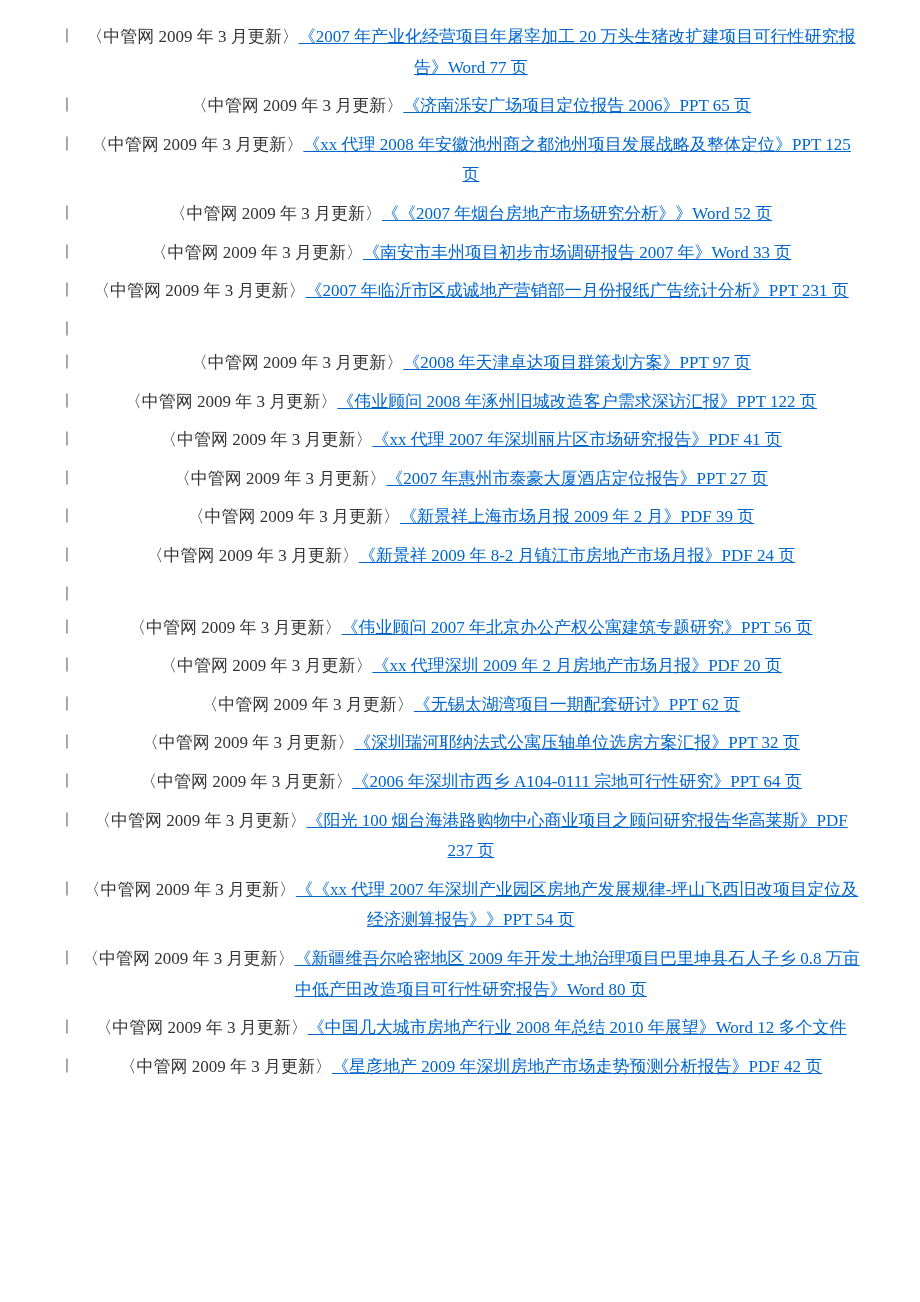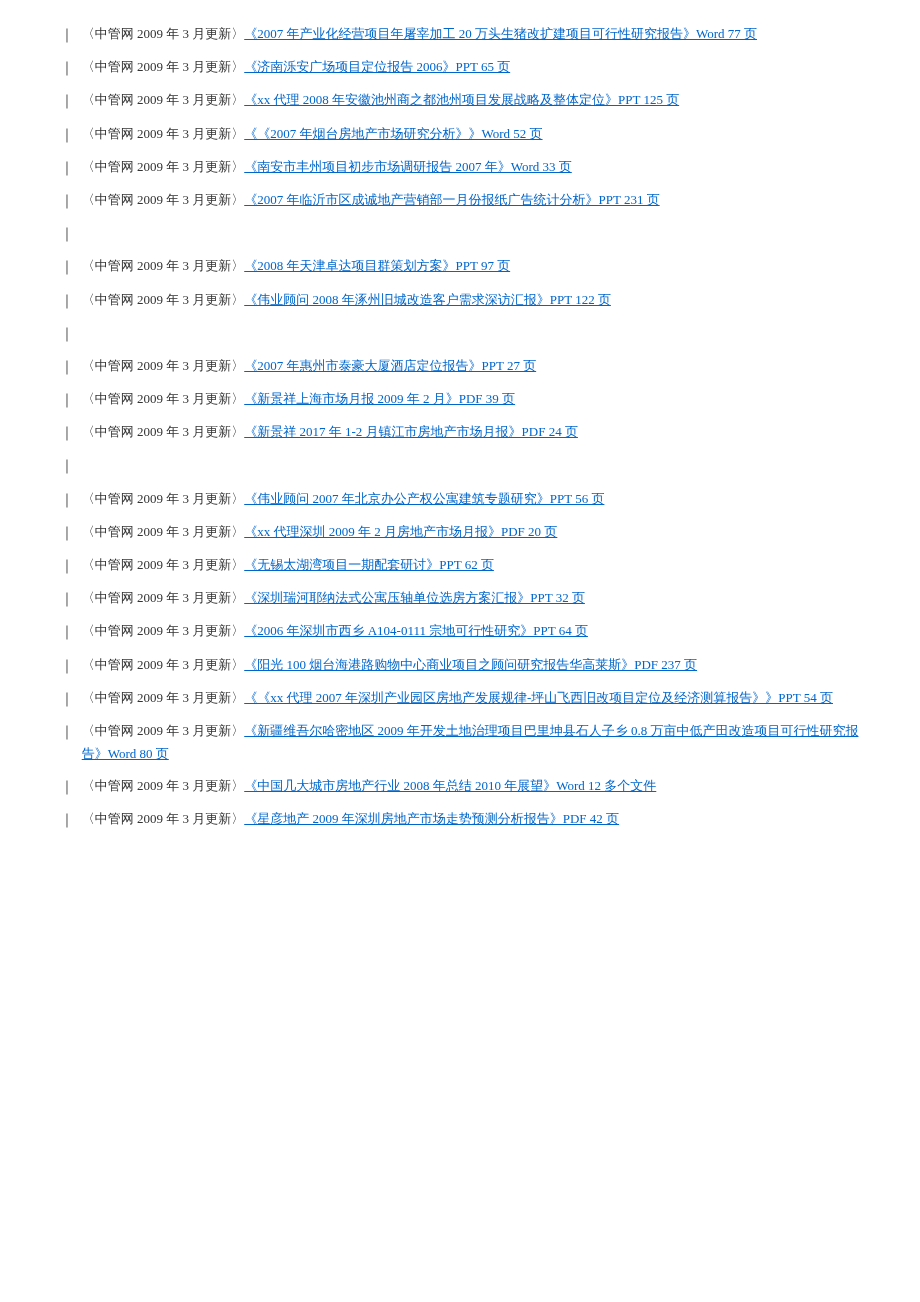--- a/index.html
+++ b/index.html
@@ -25,23 +25,24 @@
       padding: 2px 0;
     }
     .bullet {
       color: #333;
       margin-right: 8px;
       flex-shrink: 0;
       font-size: 14px;
     }
     .item-text {
       color: #333;
-      font-size: 13px;
+      font-size: 17px;
       line-height: 1.8;
       flex: 1;
+      text-align: center;
     }
     .item-text .prefix {
       color: #333;
     }
     .item-text a, .item-text .link {
       color: #0066cc;
       text-decoration: underline;
       cursor: pointer;
     }
   </style>
@@ -79,32 +80,33 @@
     <div class="list-item">
       <span class="bullet">｜</span>
       <span class="item-text"><span class="prefix">〈中管网 2009 年 3 月更新〉</span><span class="link">《2008 年天津卓达项目群策划方案》PPT 97 页</span></span>
     </div>
     <div class="list-item">
       <span class="bullet">｜</span>
       <span class="item-text"><span class="prefix">〈中管网 2009 年 3 月更新〉</span><span class="link">《伟业顾问 2008 年涿州旧城改造客户需求深访汇报》PPT 122 页</span></span>
     </div>
     <div class="list-item">
       <span class="bullet">｜</span>
+      <span class="item-text"><span class="prefix">〈中管网 2009 年 3 月更新〉</span><span class="link">《xx 代理 2007 年深圳丽片区市场研究报告》PDF 41 页</span></span>
     </div>
     <div class="list-item">
       <span class="bullet">｜</span>
       <span class="item-text"><span class="prefix">〈中管网 2009 年 3 月更新〉</span><span class="link">《2007 年惠州市泰豪大厦酒店定位报告》PPT 27 页</span></span>
     </div>
     <div class="list-item">
       <span class="bullet">｜</span>
       <span class="item-text"><span class="prefix">〈中管网 2009 年 3 月更新〉</span><span class="link">《新景祥上海市场月报 2009 年 2 月》PDF 39 页</span></span>
     </div>
     <div class="list-item">
       <span class="bullet">｜</span>
-      <span class="item-text"><span class="prefix">〈中管网 2009 年 3 月更新〉</span><span class="link">《新景祥 2017 年 1-2 月镇江市房地产市场月报》PDF 24 页</span></span>
+      <span class="item-text"><span class="prefix">〈中管网 2009 年 3 月更新〉</span><span class="link">《新景祥 2009 年 8-2 月镇江市房地产市场月报》PDF 24 页</span></span>
     </div>
     <div class="list-item">
       <span class="bullet">｜</span>
     </div>
     <div class="list-item">
       <span class="bullet">｜</span>
       <span class="item-text"><span class="prefix">〈中管网 2009 年 3 月更新〉</span><span class="link">《伟业顾问 2007 年北京办公产权公寓建筑专题研究》PPT 56 页</span></span>
     </div>
     <div class="list-item">
       <span class="bullet">｜</span>

